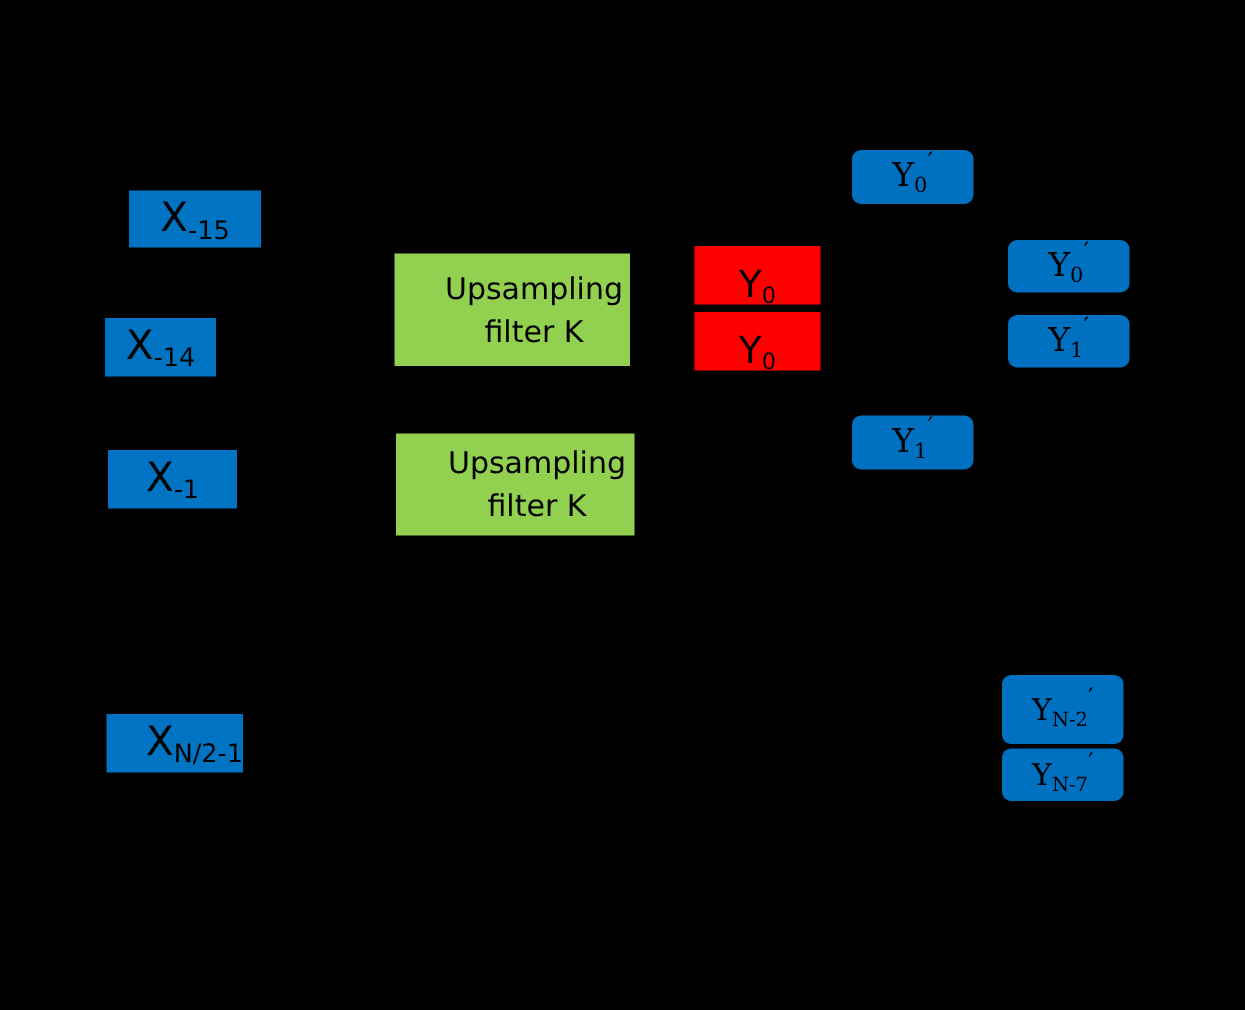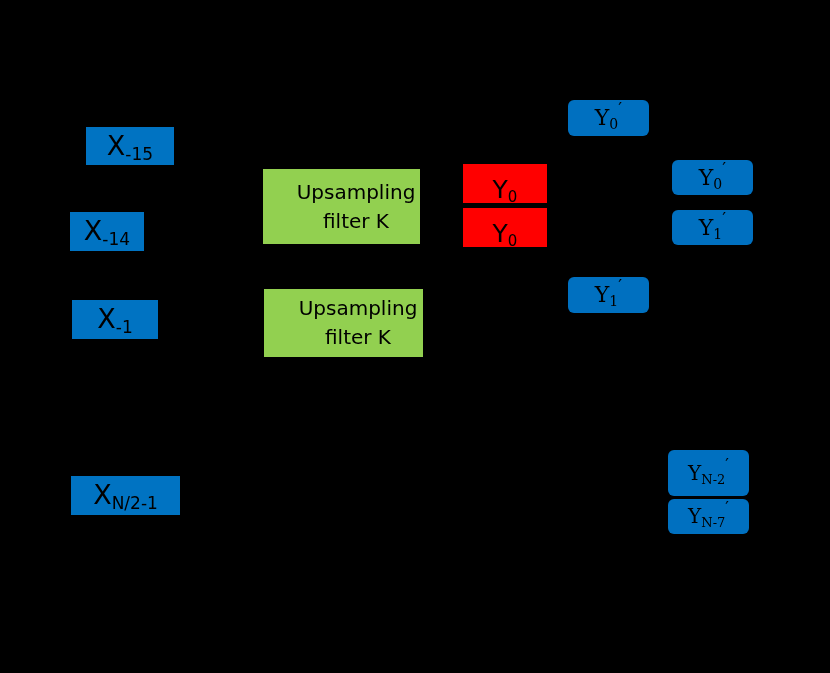--- a/index.html
+++ b/index.html
@@ -113,21 +113,21 @@
   </div>
 
   <div class="node blue-sharp lbl-x" style="left:70px; top:212px; width:74px; height:39px;">
     <span><span>X</span><sub>-14</sub></span>
   </div>
 
   <div class="node blue-sharp lbl-x" style="left:72px; top:300px; width:86px; height:39px;">
     <span><span>X</span><sub>-1</sub></span>
   </div>
 
-  <div class="node blue-sharp lbl-x" style="left:71px; top:476px; width:109px; height:39px;">
+  <div class="node blue-sharp lbl-x" style="left:71px; top:476px; width:91px; height:39px;justify-content:flex-end;">
     <span><span>X</span><sub>N/2-1</sub></span>
   </div>
 
   <div class="node green lbl-filter" style="left:263px; top:169px; width:157px; height:75px;">
     <span>
       <span>Upsampling</span><br>
       <span>filter K</span>
     </span>
   </div>
 

